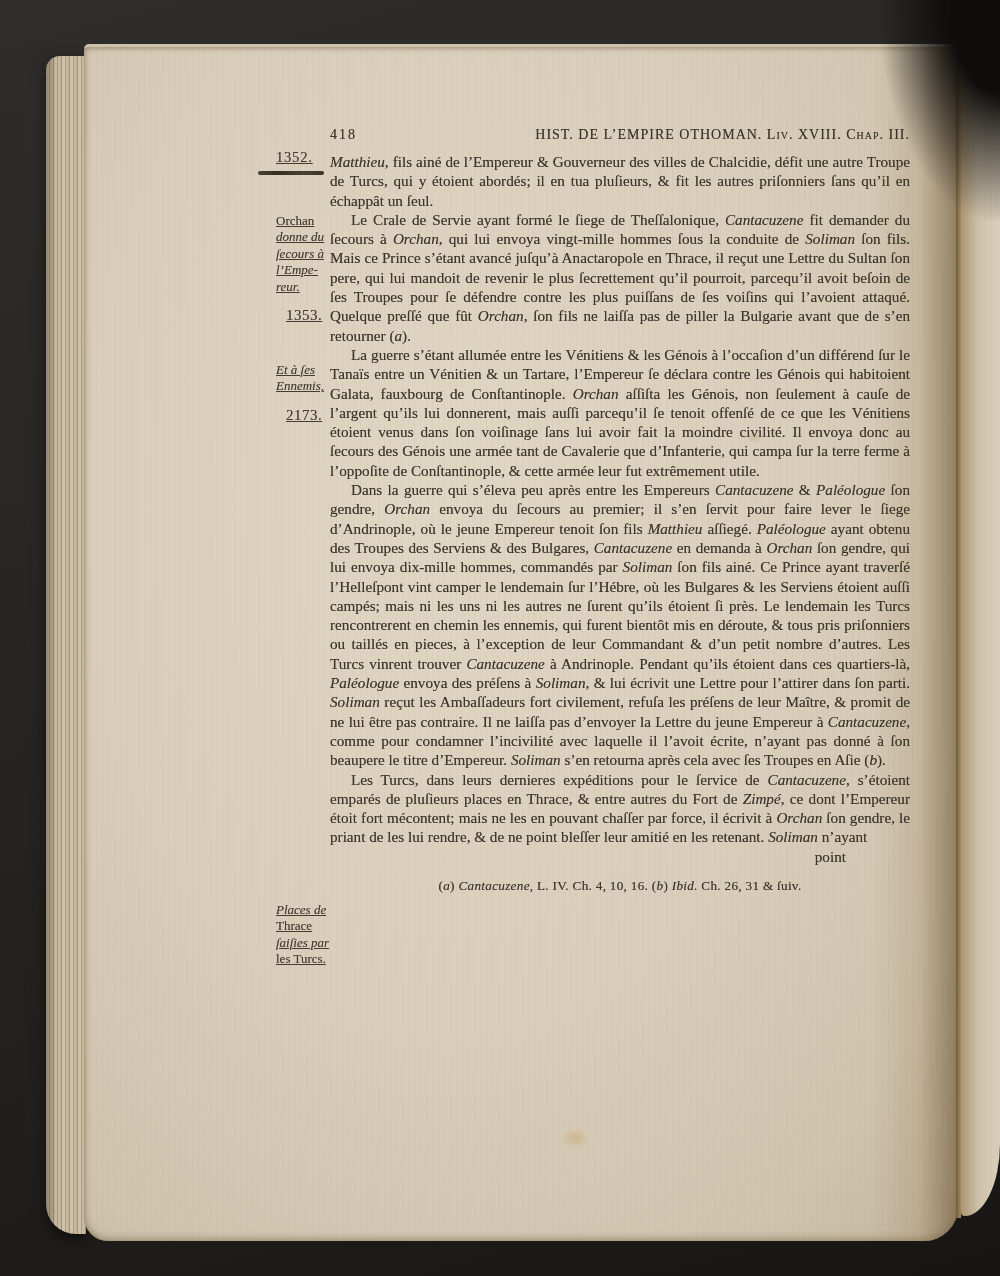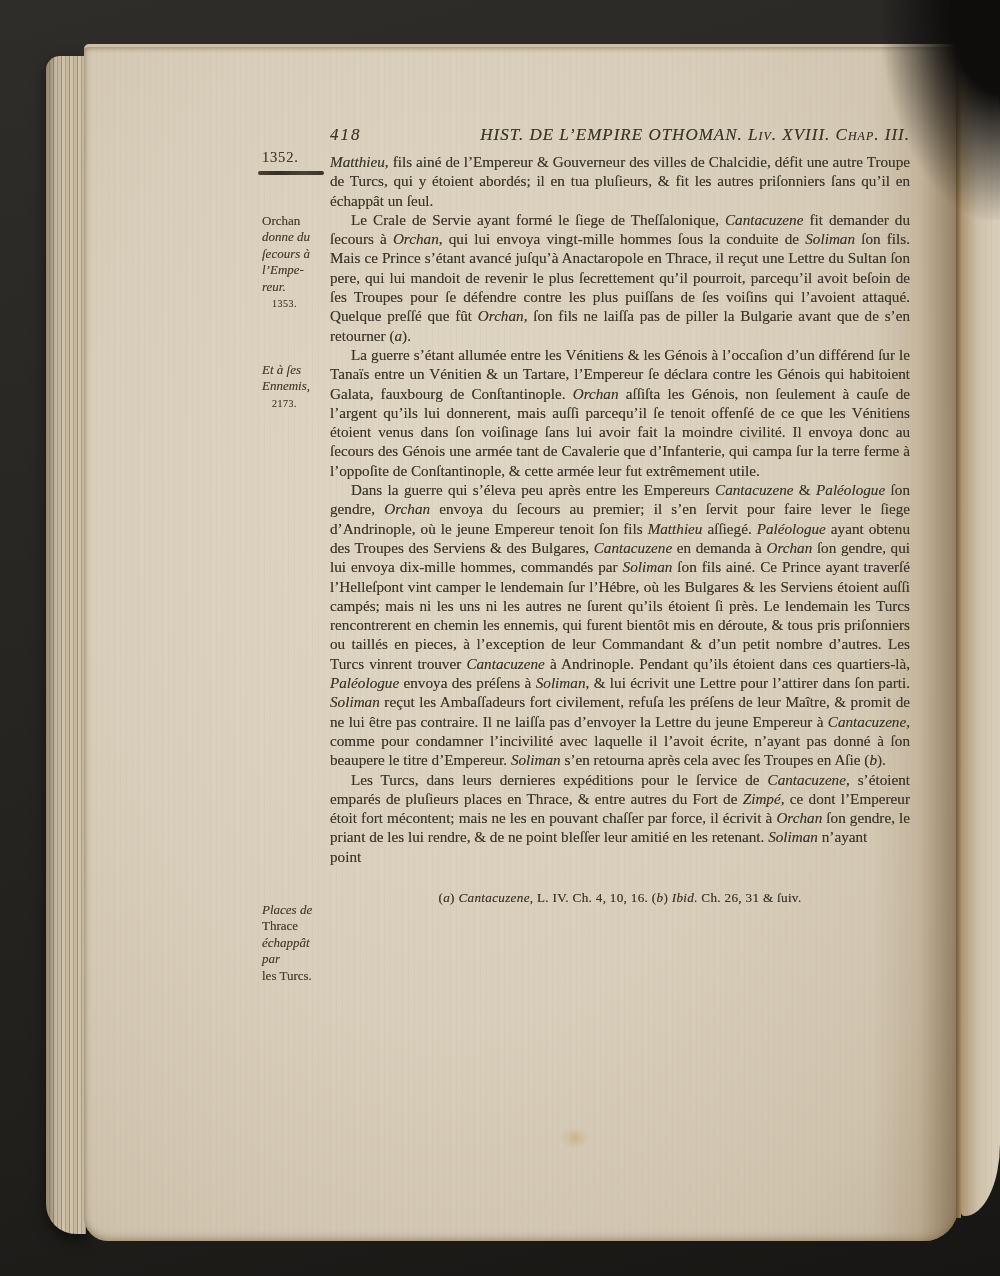--- a/index.html
+++ b/index.html
@@ -36,35 +36,35 @@
            repeating-linear-gradient(90deg,rgba(150,130,100,.06) 0 1px,rgba(0,0,0,0) 1px 6px),
            linear-gradient(90deg,#ab9674 0%,#cfc2ab 45%,#d9cfbb 100%);}
   .headband{position:absolute;left:947px;top:0;width:24px;height:28px;border-radius:0 0 9px 9px;
          background:linear-gradient(180deg,#90a4b1 0 7px,#5d6a73 7px 14px,#42484e 14px);
          box-shadow:0 2px 4px rgba(0,0,0,.6);}
 
   
   .text-block{position:absolute;left:246px;top:77px;width:580px;color:#3b352a;
          font-size:15.2px;line-height:19.3px;text-align:justify;
          text-shadow:0 0 .6px rgba(59,53,42,.55);}
-  .pg-header{display:flex;align-items:baseline;gap:0;font-size:17px;line-height:22px;
-         letter-spacing:1px;margin-bottom:6px;white-space:nowrap;font-style:italic;}
+  .pg-header{display:flex;align-items:baseline;gap:0;font-size:14px;line-height:22px;
+         letter-spacing:1px;margin-bottom:6px;white-space:nowrap;}
   .pg-num{letter-spacing:2px;}
   .pg-title{flex:1;text-align:right;font-variant:small-caps;}
   .text-block p{margin:0;}
   .text-block p.ind{text-indent:21px;}
   .text-block i{font-style:italic;}
-  .catchword{text-align:left;padding-right:64px;}
-  .footnote{margin-top:23px;font-size:13.2px;line-height:17px;text-align:center;letter-spacing:.3px;}
+  .catchword{text-align:right;padding-right:64px;}
+  .footnote{margin-top:11px;font-size:13.2px;line-height:17px;text-align:center;letter-spacing:.3px;}
 
   
-  .mnote{position:absolute;left:178px;width:68px;color:#443d2f;font-size:13px;line-height:16.4px;
-         text-shadow:0 0 .6px rgba(68,61,47,.5);}
+  .mnote{position:absolute;left:192px;width:68px;color:#443d2f;font-size:13px;line-height:16.4px;
+         text-shadow:0 0 .6px rgba(68,61,47,.5);text-decoration:underline;}
   .mnote i{font-style:italic;}
-  .mn-date{display:block;padding-left:10px;margin-top:1px;font-size:10px;letter-spacing:.5px;}
+  .mn-date{display:block;padding-left:10px;margin-top:12px;font-size:15px;letter-spacing:.5px;}
   #mn-1352{top:102px;font-size:14.5px;letter-spacing:.8px;}
   .mn-rule{position:absolute;left:174px;top:124px;width:66px;height:4px;border-radius:2px;
          background:linear-gradient(90deg,#4a4233,#352f24 30%,#4a4233 70%,#3a3328);}
   #mn-orchan{top:166px;}
   #mn-ennemis{top:315px;}
   #mn-cantacuzene{top:484px;}
   #mn-thrace{top:855px;}
 
   
   .stain{position:absolute;border-radius:50%;pointer-events:none;}
@@ -107,21 +107,21 @@
       <span>Orchan<br><i>donne du<br>ſecours à<br>l’Empe-<br>reur.</i></span>
       <span class="mn-date">1353.</span>
     </div>
 
     <div class="mnote" id="mn-ennemis">
       <span><i>Et à ſes<br>Ennemis,</i></span>
       <span class="mn-date">2173.</span>
     </div>
 
 
-    <div class="mnote" id="mn-thrace"><i>Places de</i><br>Thrace<br><i>échappât par</i><br>les Turcs.</div>
+    <div class="mnote" id="mn-thrace"><i>Places de</i><br>Thrace<br><i>ſaiſies par</i><br>les Turcs.</div>
 
     <div class="stain stain-a"></div>
     <div class="stain stain-b"></div>
   </div>
 
   <div class="gutter-crease"></div>
   <div class="page-facing"></div>
   <div class="headband"></div>
 
 </div>

